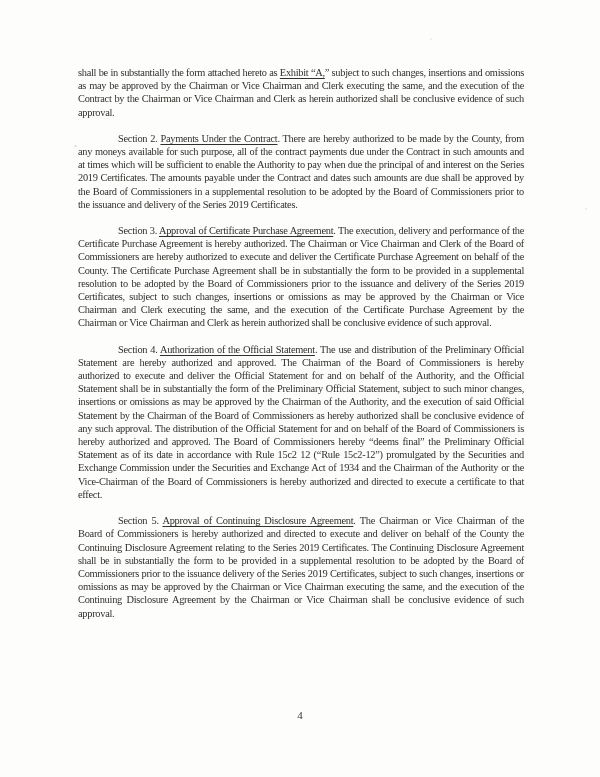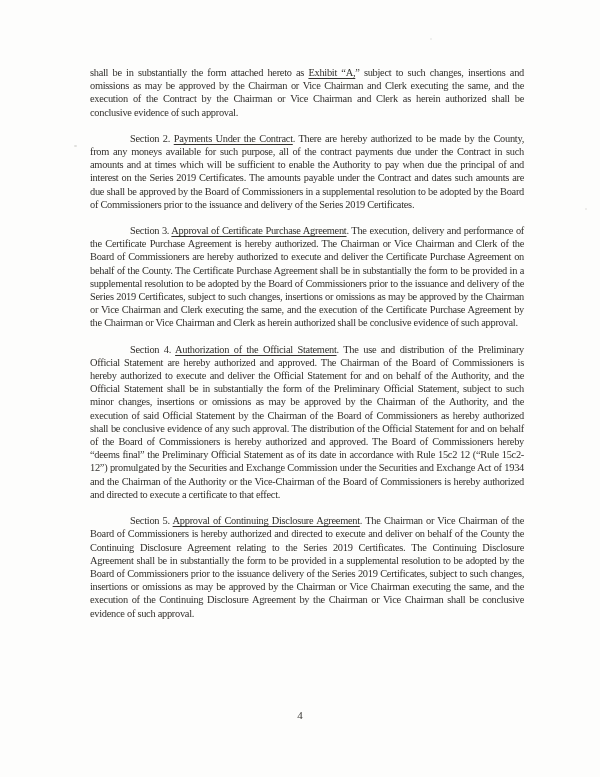--- a/index.html
+++ b/index.html
@@ -16,21 +16,21 @@
     font-family: "Liberation Serif", "DejaVu Serif", serif;
     color: #32302c;
   }
   .content {
     position: absolute;
     left: 78px;
     top: 66px;
     width: 446px;
   }
   p.para {
-    margin: 0 0 13px 12px;
+    margin: 0 0 13px 0;
     font-size: 10.4px;
     line-height: 13.2px;
     letter-spacing: -0.28px;
     text-align: justify;
     text-justify: inter-word;
   }
   p.para.section {
     text-indent: 40px;
   }
   .u {

